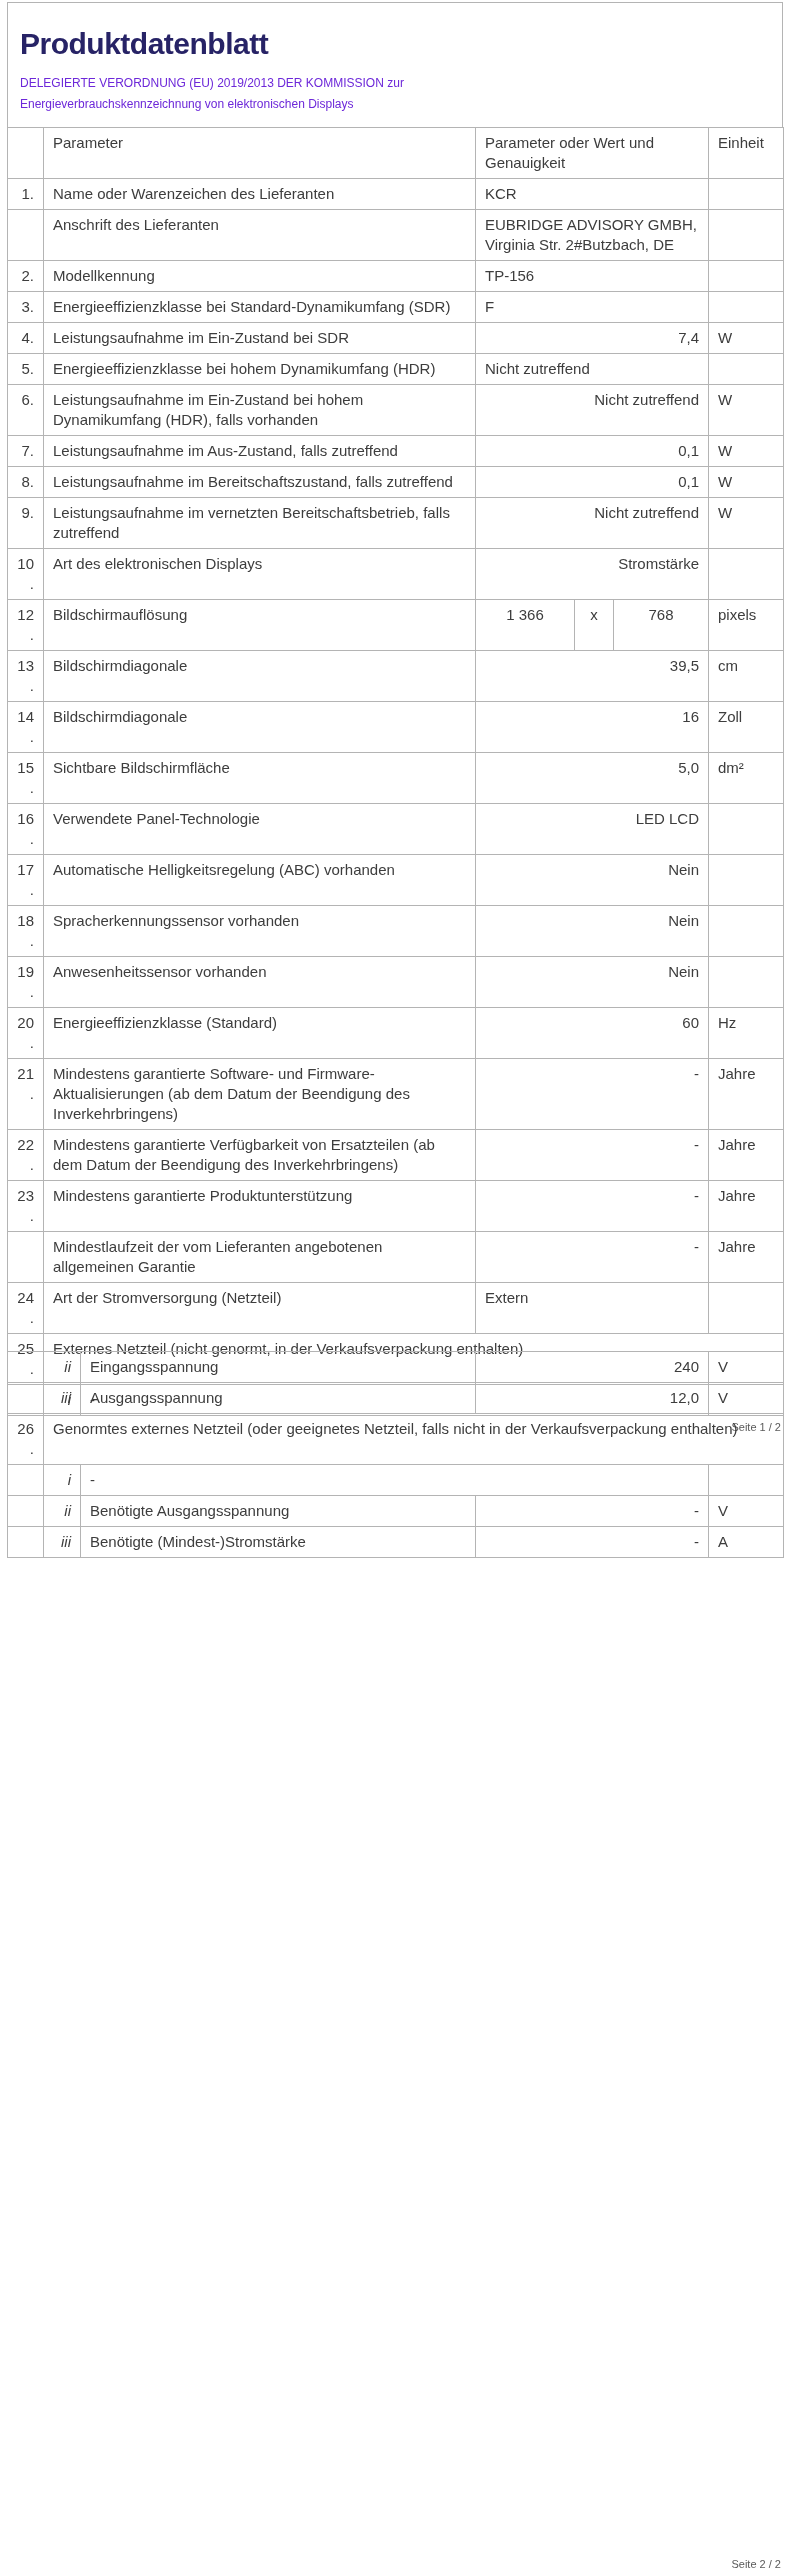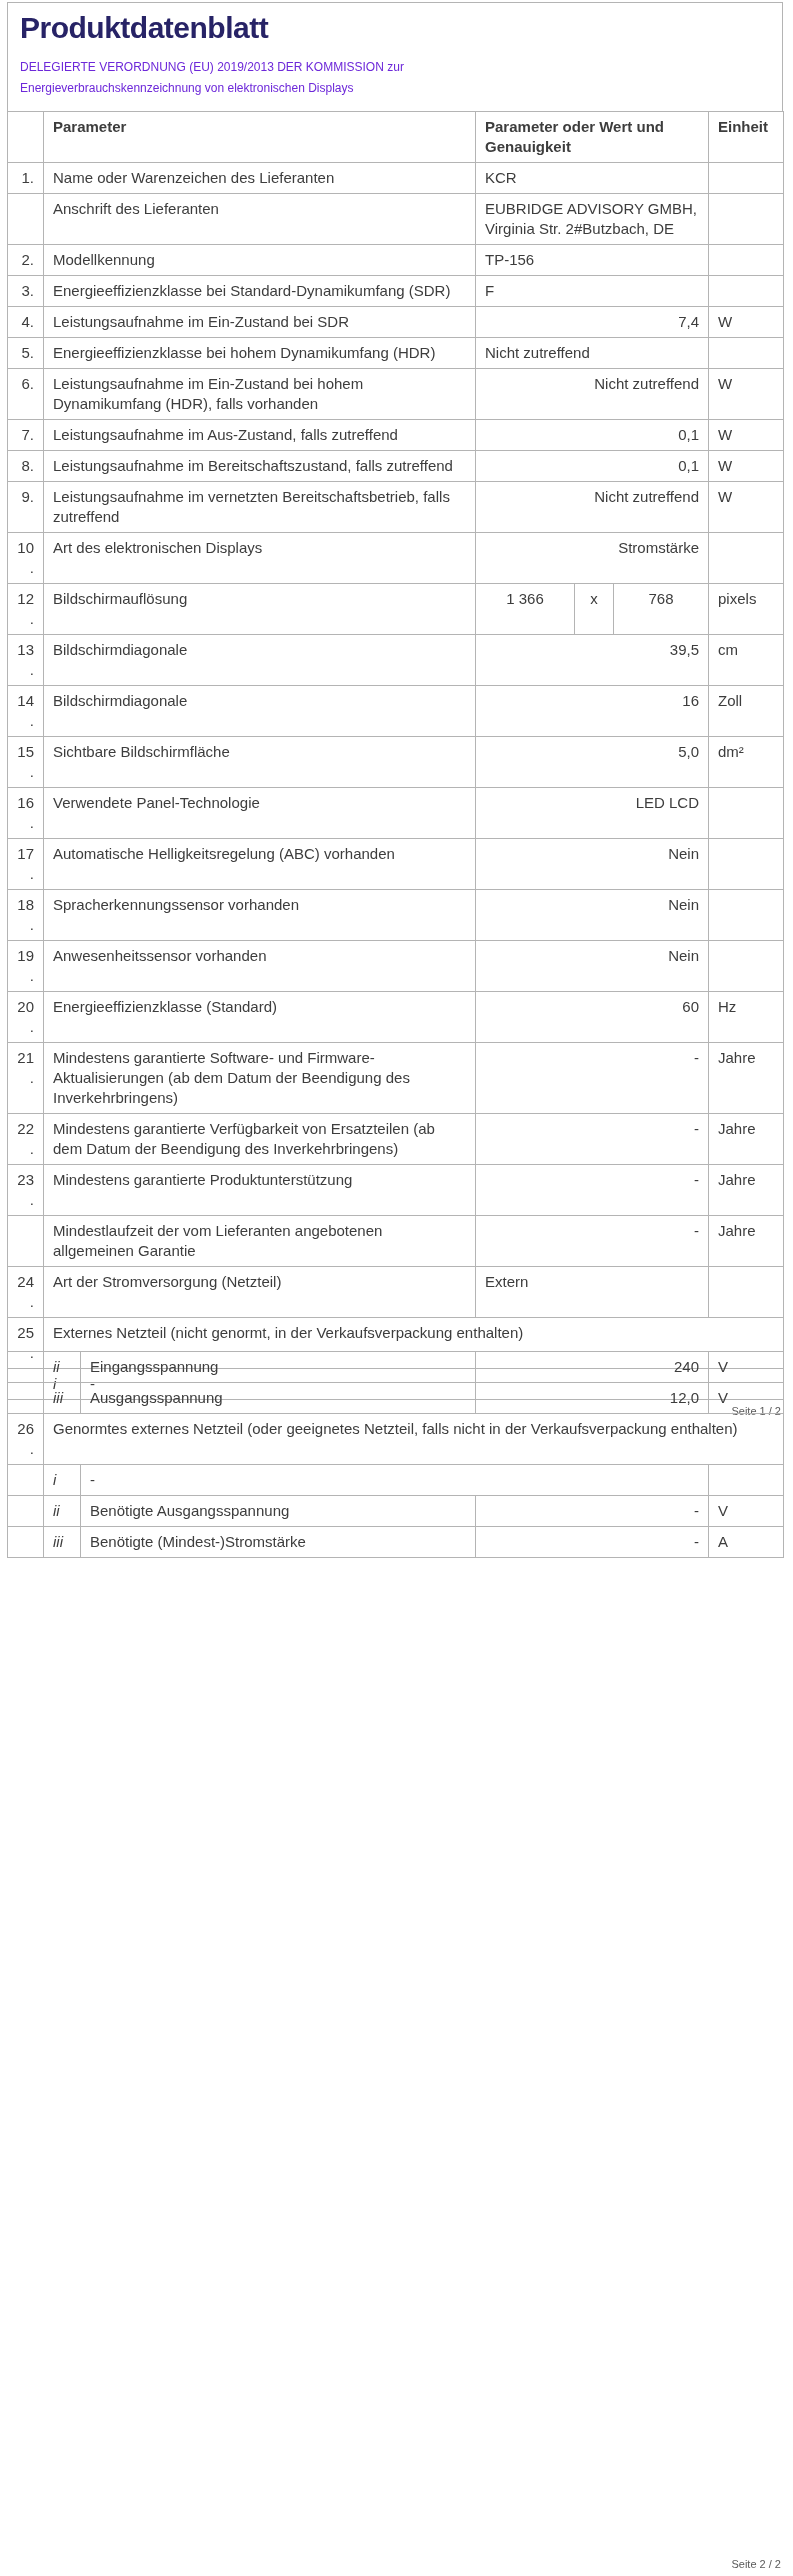--- a/index.html
+++ b/index.html
@@ -7,34 +7,34 @@
     position:relative; width:794px; height:2576px; background:#ffffff;
     font-family:"Liberation Sans", sans-serif; color:#3d3d3d;
   }
   .page1 { position:absolute; top:2px; left:7px; width:776px; }
   .title-box {
     box-sizing:border-box; width:776px;
     border:1px solid #b4b4b4; border-bottom:none;
     padding:8px 12px 12px 12px;
   }
   .doc-title {
-    margin:0 0 12px 0; font-size:30px; font-weight:bold;
+    margin:16px 0 12px 0; font-size:30px; font-weight:bold;
     letter-spacing:-0.5px; color:#272366;
   }
   .doc-subtitle { font-size:12px; line-height:21px; color:#6d28d9; }
 
   table.ds { border-collapse:collapse; table-layout:fixed; width:776px; }
   table.ds td {
     border:1px solid #b4b4b4; padding:5px 9px;
     font-size:15px; line-height:20px; vertical-align:top;
     color:#3d3d3d; overflow:hidden; word-wrap:break-word;
   }
   td.c-no    { text-align:right; padding-right:9px; }
-  td.c-roman { font-style:italic; text-align:left; padding-left:3px; padding-right:3px; }
-  td.h       { font-weight:bold;margin-top:8px; }
+  td.c-roman { font-style:italic; text-align:right; padding-left:3px; padding-right:3px; }
+  td.h       { font-weight:normal;margin-top:8px; }
   td.left    { text-align:left; }
   td.right   { text-align:right; }
   td.center  { text-align:center; }
   td.c-unit  { padding-left:8px; }
 
   .page-footer {
     width:776px; text-align:right; font-size:11px; color:#5a5a5a;
     padding:5px 2px 0 0; box-sizing:border-box;
   }
   .page2-table { position:absolute; top:1351px; left:7px; width:776px; }

